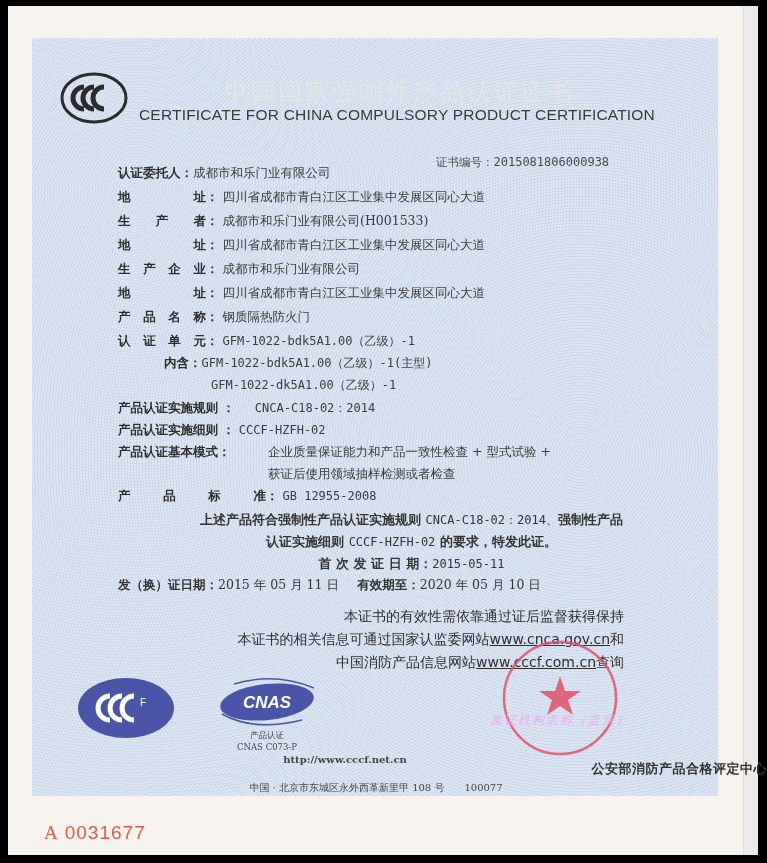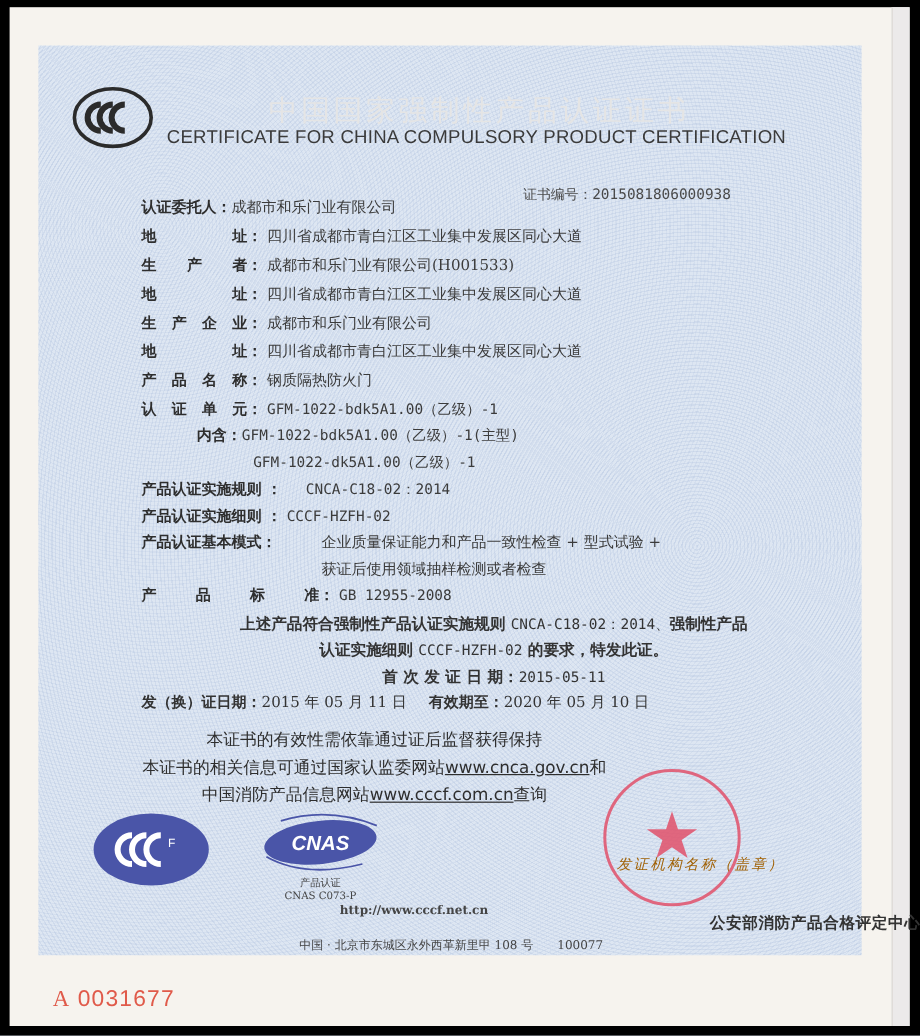--- a/index.html
+++ b/index.html
@@ -19,27 +19,27 @@
   .title-en { left:0; width:702px; top:106px; text-align:center; font-family:"Liberation Sans", sans-serif; font-size:15.5px; color:#3a3a3a; padding-left:92px; box-sizing:border-box; letter-spacing:0.2px; }
   .cert-no { left:436px; top:139px; font-size:11.5px; color:#4a4a4a;margin-top:16px; }
   .row { position:absolute; left:118px; font-size:12.5px; color:#333; white-space:nowrap; }
   .lbl { font-weight:bold; color:#2e2e2e; display:inline-block; }
   .val { color:#3b3b3b; }
   .mono { font-family:"DejaVu Sans Mono", monospace; font-size:12px; }
   .lbl-flex { display:inline-flex; justify-content:space-between; width:88px; font-weight:bold; color:#2e2e2e; }
   .colon { font-weight:bold; color:#2e2e2e; margin-right:4px; }
   .statement { left:0; width:767px; text-align:center; font-size:13px; color:#333; font-weight:bold;padding-left:28px; }
   .statement .nb { font-weight:normal; font-family:"DejaVu Sans Mono", monospace; font-size:12px; }
-  .notice { left:0; width:624px; text-align:center; font-family:"DejaVu Sans", sans-serif; font-size:14px; color:#2e2e2e; }
+  .notice { left:0; width:624px; text-align:right; font-family:"DejaVu Sans", sans-serif; font-size:14px; color:#2e2e2e; }
   .notice a { color:#2e2e2e; text-decoration:underline; }
   .cccf-logo { left:76px; top:676px; width:100px; height:64px; }
   .cnas-logo { left:214px; top:676px; width:106px; height:52px; }
   .cnas-cap { left:214px; width:106px; text-align:center; font-size:8.5px; color:#444; }
   .seal { left:500px; top:638px; width:120px; height:120px; }
-  .issuer { left:490px; top:712px; font-size:12px; color:#a16207; letter-spacing:2px; font-style:italic;margin-left:24px; }
+  .issuer { left:490px; top:712px; font-size:12px; color:#f0abfc; letter-spacing:2px; font-style:italic; }
   .footer-org { left:0; width:767px; top:760px; text-align:right; font-family:"DejaVu Sans", sans-serif; font-weight:bold; font-size:13px; color:#333; letter-spacing:0.5px; }
   .footer-addr { left:0; width:752px; top:781px; text-align:center; font-size:10px; color:#444; }
   .footer-url { left:0; width:690px; top:754px; text-align:center; font-size:10px; color:#444;font-weight:bold; }
   .serial { left:44px; top:822px; font-family:"Liberation Sans", sans-serif; font-size:19px; color:#e05a4a; letter-spacing:1px; }
   .serial .pre { font-family:"Liberation Serif", serif; margin-right:6px; }
 </style>
 </head>
 <body>
 
 <div class="paper">

